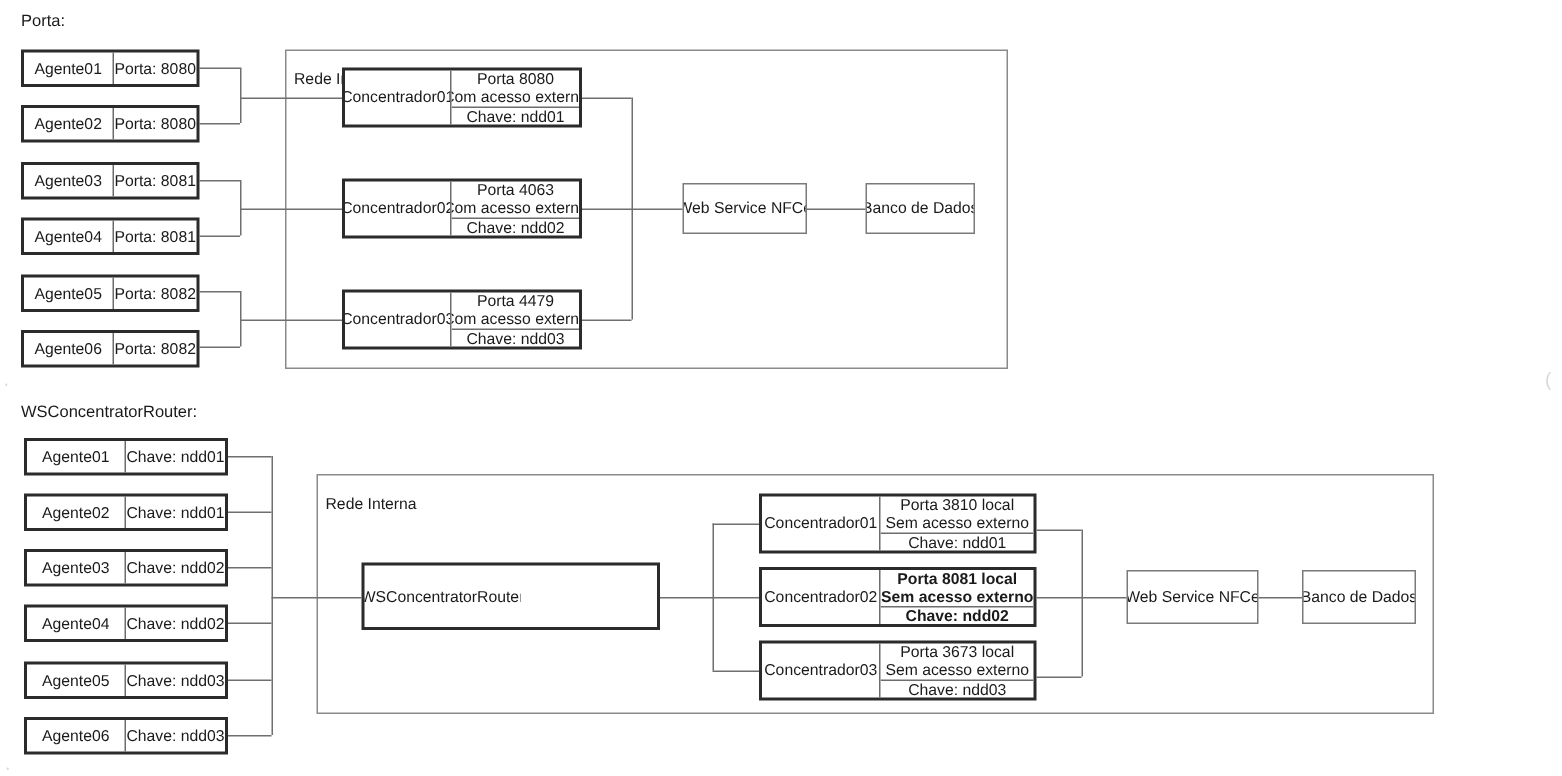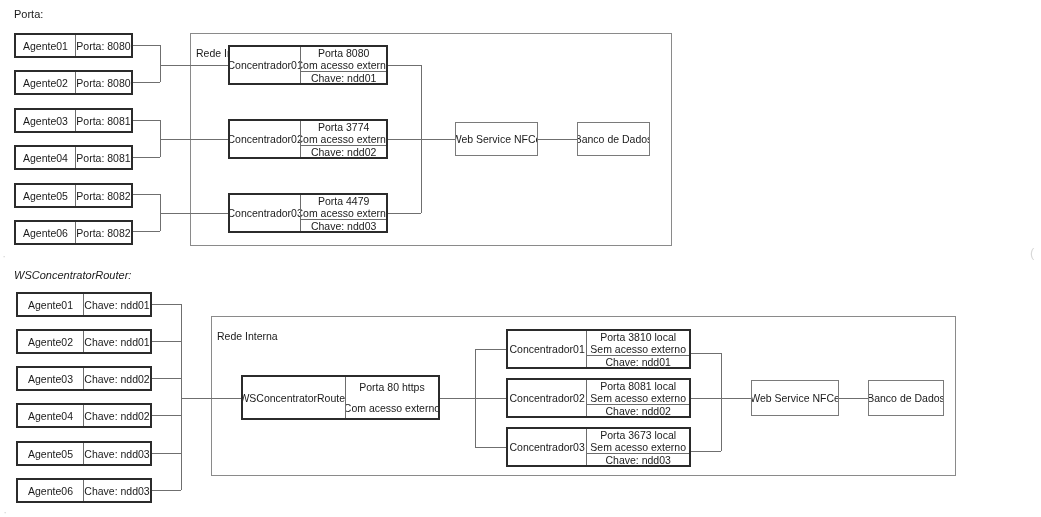--- a/index.html
+++ b/index.html
@@ -156,21 +156,21 @@
     <div class="cell stacked divider-left" style="width:88px;">
       <div class="subrow">Porta 8080</div>
       <div class="subrow">Com acesso externo</div>
       <div class="subrow divider-top">Chave: ndd01</div>
     </div>
   </div>
 
   <div class="box" style="left:228px; top:119px; width:160px; height:40px;">
     <div class="cell" style="width:72px;">Concentrador02</div>
     <div class="cell stacked divider-left" style="width:88px;">
-      <div class="subrow">Porta 3774</div>
+      <div class="subrow">Porta 4063</div>
       <div class="subrow">Com acesso externo</div>
       <div class="subrow divider-top">Chave: ndd02</div>
     </div>
   </div>
 
   <div class="box" style="left:228px; top:193px; width:160px; height:40px;">
     <div class="cell" style="width:72px;">Concentrador03</div>
     <div class="cell stacked divider-left" style="width:88px;">
       <div class="subrow">Porta 4479</div>
       <div class="subrow">Com acesso externo</div>
@@ -201,21 +201,21 @@
   <div class="conn-v" style="left:160px; top:194px; height:37px;"></div>
   <div class="conn-h" style="left:160px; top:213px; width:68px;"></div>
 
   <div class="conn-h" style="left:388px; top:65px; width:33px;"></div>
   <div class="conn-h" style="left:388px; top:213px; width:33px;"></div>
   <div class="conn-v" style="left:421px; top:65px; height:148px;"></div>
   <div class="conn-h" style="left:388px; top:139px; width:67px;"></div>
 
   <div class="conn-h" style="left:538px; top:139px; width:39px;"></div>
 
-  <div class="section-label" style="left:14px; top:269px;font-style:italic;">WSConcentratorRouter:</div>
+  <div class="section-label" style="left:14px; top:269px;">WSConcentratorRouter:</div>
 
   <div class="network" style="left:211px; top:316px; width:745px; height:160px;">
     <div class="net-title">Rede Interna</div>
   </div>
 
   <div class="box" style="left:16px; top:292px; width:136px; height:25px;">
     <div class="cell" style="width:67px;">Agente01</div>
     <div class="cell divider-left" style="width:69px;">Chave: ndd01</div>
   </div>
 
@@ -239,38 +239,34 @@
     <div class="cell divider-left" style="width:69px;">Chave: ndd03</div>
   </div>
 
   <div class="box" style="left:16px; top:478px; width:136px; height:25px;">
     <div class="cell" style="width:67px;">Agente06</div>
     <div class="cell divider-left" style="width:69px;">Chave: ndd03</div>
   </div>
 
   <div class="box" style="left:241px; top:375px; width:199px; height:45px;">
     <div class="cell" style="width:104px;">WSConcentratorRouter</div>
-    <div class="cell stacked divider-left" style="width:95px;">
-      <div class="subrow">Porta 80 https</div>
-      <div class="subrow">Com acesso externo</div>
-    </div>
   </div>
 
   <div class="box" style="left:506px; top:329px; width:185px; height:40px;">
     <div class="cell" style="width:80px;">Concentrador01</div>
     <div class="cell stacked divider-left" style="width:105px;">
       <div class="subrow">Porta 3810 local</div>
       <div class="subrow">Sem acesso externo</div>
       <div class="subrow divider-top">Chave: ndd01</div>
     </div>
   </div>
 
   <div class="box" style="left:506px; top:378px; width:185px; height:40px;">
     <div class="cell" style="width:80px;">Concentrador02</div>
-    <div class="cell stacked divider-left" style="width:105px;">
+    <div class="cell stacked divider-left" style="width:105px;font-weight:bold;">
       <div class="subrow">Porta 8081 local</div>
       <div class="subrow">Sem acesso externo</div>
       <div class="subrow divider-top">Chave: ndd02</div>
     </div>
   </div>
 
   <div class="box" style="left:506px; top:427px; width:185px; height:40px;">
     <div class="cell" style="width:80px;">Concentrador03</div>
     <div class="cell stacked divider-left" style="width:105px;">
       <div class="subrow">Porta 3673 local</div>

